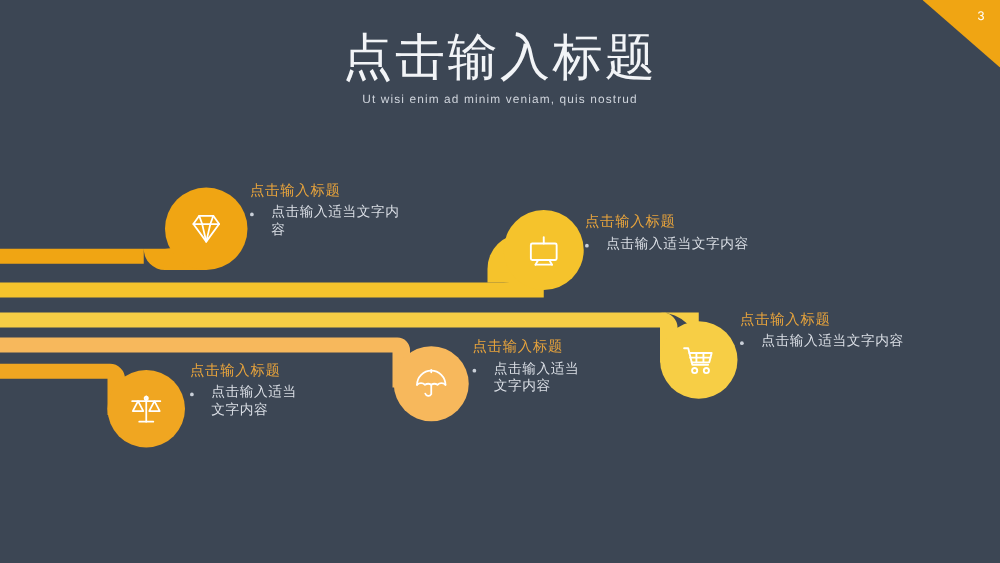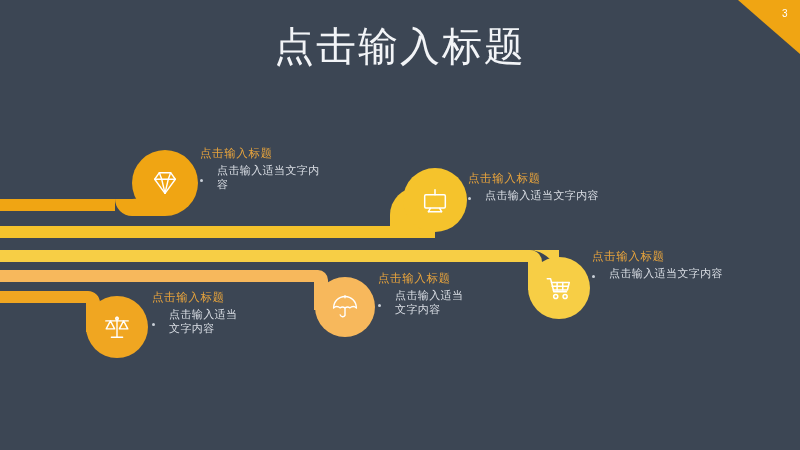--- a/index.html
+++ b/index.html
@@ -81,21 +81,21 @@
   .item-title {
     font-size: 11.5px;
     color: #e8a43c;
     letter-spacing: 0.6px;
     line-height: 14px;
     white-space: nowrap;
     font-weight: 400;
   }
   .item-body-row {
     display: flex;
-    align-items: center;
+    align-items: flex-start;
     margin-top: 3px;
   }
   .bullet-dot {
     width: 3px;
     height: 3px;
     background: #c9cfd8;
     border-radius: 50%;
     margin-top: 7px;
     flex: 0 0 auto;
   }
@@ -128,20 +128,21 @@
     <path d="M0,291 L88,291 A12,12 0 0 1 100,303 L100,332 L86,332 L86,303 L0,303 Z" fill="#f0a621"></path>
   </svg>
 
   <svg id="corner-shape" width="62" height="54" viewBox="0 0 62 54">
     <polygon points="0,0 62,0 62,54" fill="#f0a513"></polygon>
   </svg>
   <div id="corner-number">3</div>
 
   <div id="heading">
     <div id="title-text">点击输入标题</div>
+    <div id="subtitle-text">Ut wisi enim ad minim veniam, quis nostrud</div>
   </div>
 
   <div class="icon-circle" style="left:132px; top:150px; width:66px; height:66px; background:#f0a513;">
     <svg width="30" height="30" viewBox="0 0 32 32">
       <g fill="none" stroke="#ffffff" stroke-width="1.5" stroke-linejoin="round" stroke-linecap="round">
         <path d="M5 12 L16 27 L27 12 L22 5 L10 5 Z"></path>
         <path d="M5 12 L27 12"></path>
         <path d="M10 5 L12.5 12 L16 27"></path>
         <path d="M22 5 L19.5 12 L16 27"></path>
       </g>

